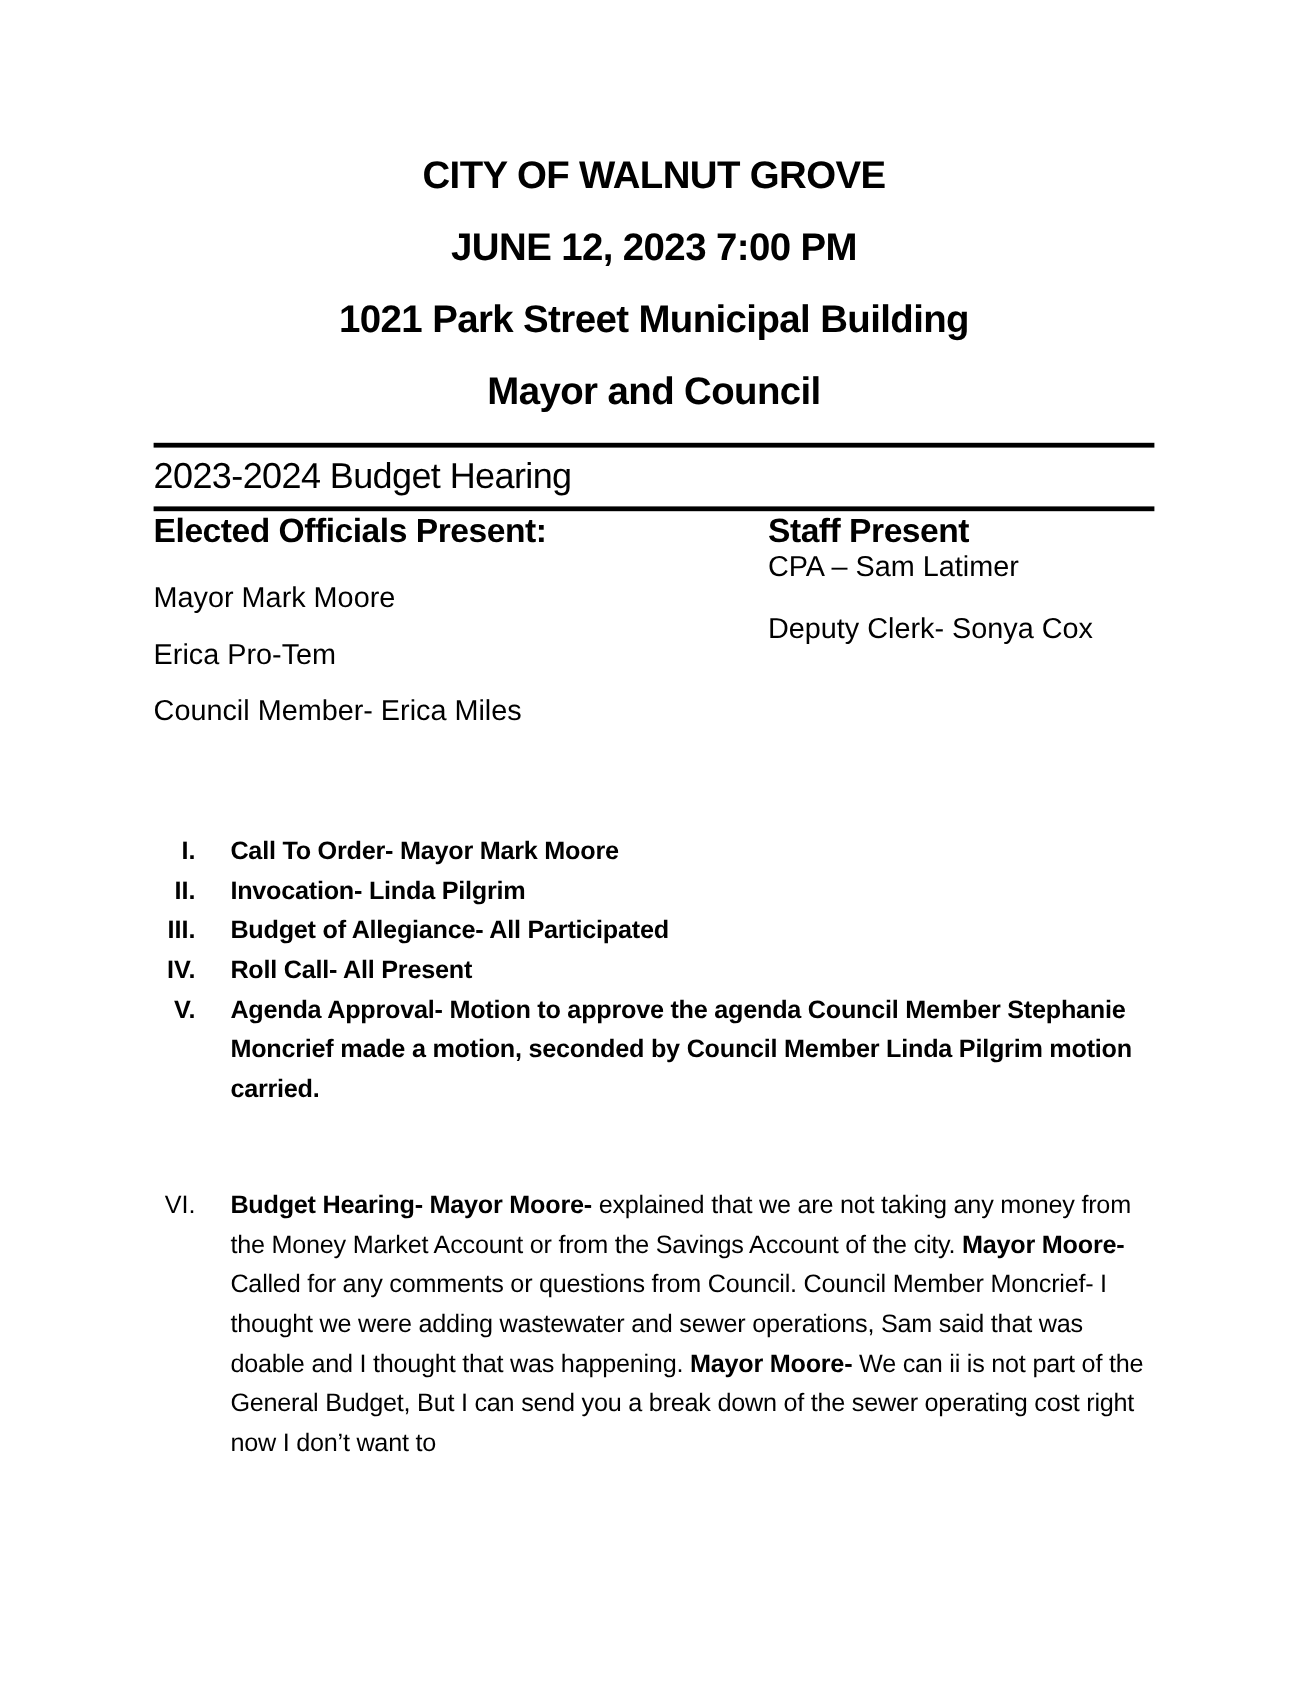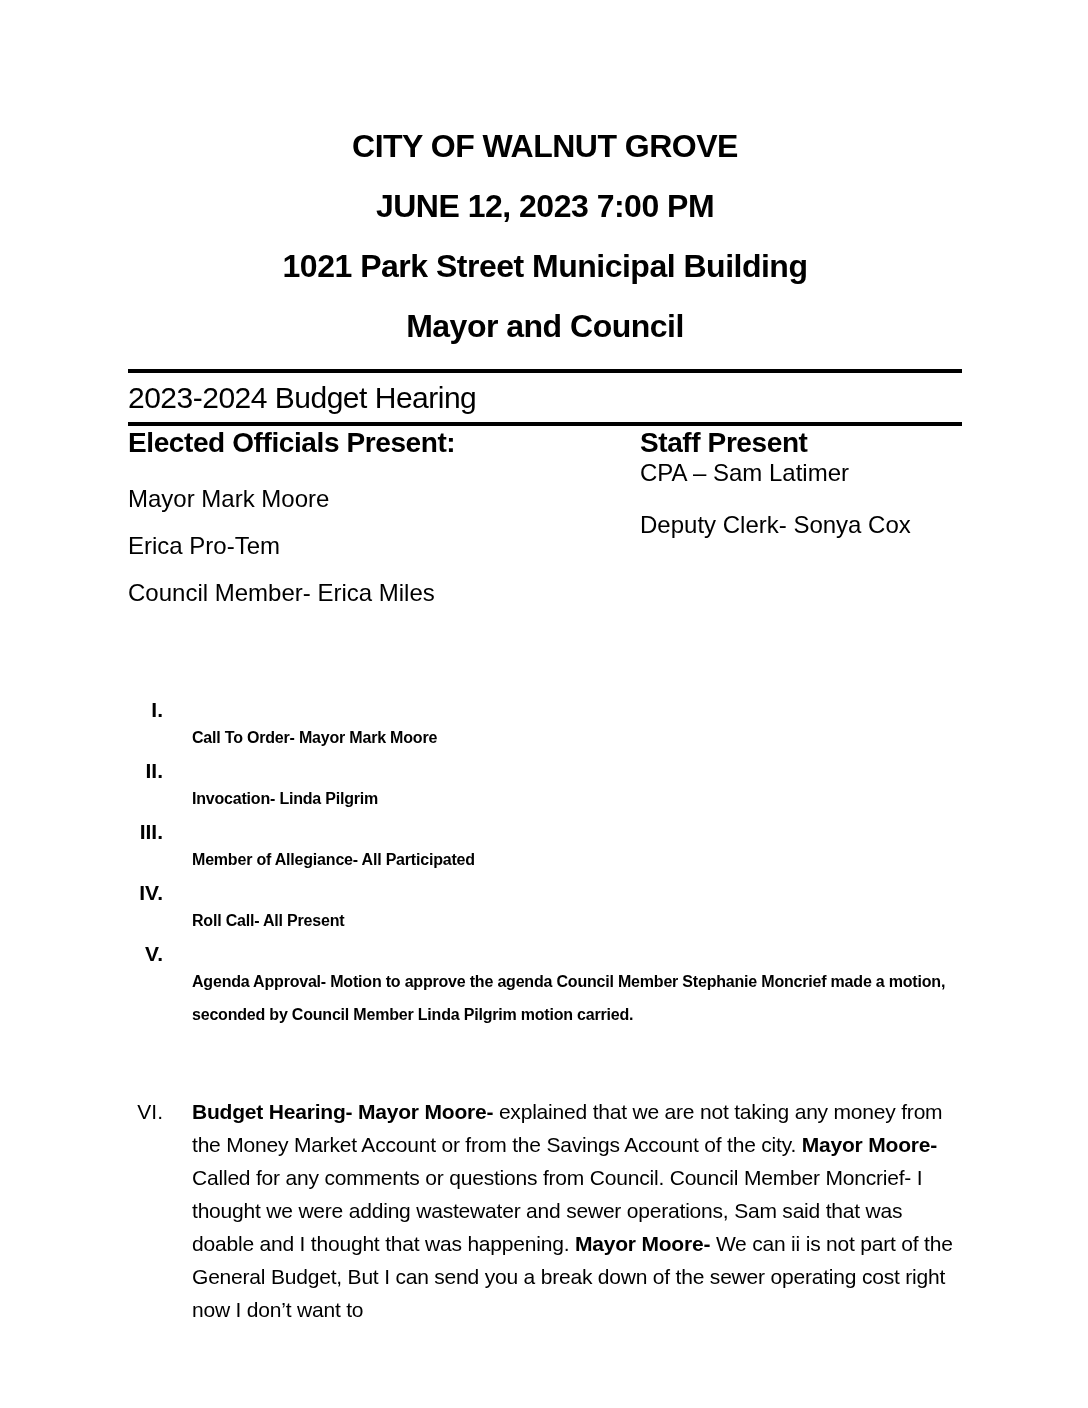--- a/index.html
+++ b/index.html
@@ -64,25 +64,24 @@
     grid-template-columns: 64px 770px;
   }
   .agenda-marker {
     font-size: 21px;
     font-weight: 700;
     line-height: 33px;
     text-align: right;
     padding-right: 29px;
   }
   .agenda-text {
-    font-size: 16px;
+    font-size: 21px;
     font-weight: 700;
     letter-spacing: -0.2px;
     line-height: 33px;
-    margin-top: 28px;
   }
   
   .item-vi { margin-top: 64px; }
   .item-vi .agenda-marker { font-weight: 400; }
   .vi-text {
     font-size: 21px;
     font-weight: 400;
     letter-spacing: -0.2px;
     line-height: 33px;
   }
@@ -139,21 +138,21 @@
           <div class="agenda-text">Call To Order- Mayor Mark Moore</div>
         </div>
 
         <div class="agenda-row">
           <div class="agenda-marker">II.</div>
           <div class="agenda-text">Invocation- Linda Pilgrim</div>
         </div>
 
         <div class="agenda-row">
           <div class="agenda-marker">III.</div>
-          <div class="agenda-text">Member of Allegiance- All Participated</div>
+          <div class="agenda-text">Budget of Allegiance- All Participated</div>
         </div>
 
         <div class="agenda-row">
           <div class="agenda-marker">IV.</div>
           <div class="agenda-text">Roll Call- All Present</div>
         </div>
 
         <div class="agenda-row">
           <div class="agenda-marker">V.</div>
           <div class="agenda-text">Agenda Approval- Motion to approve the agenda Council Member Stephanie Moncrief made a motion, seconded by Council Member Linda Pilgrim motion carried.</div>

